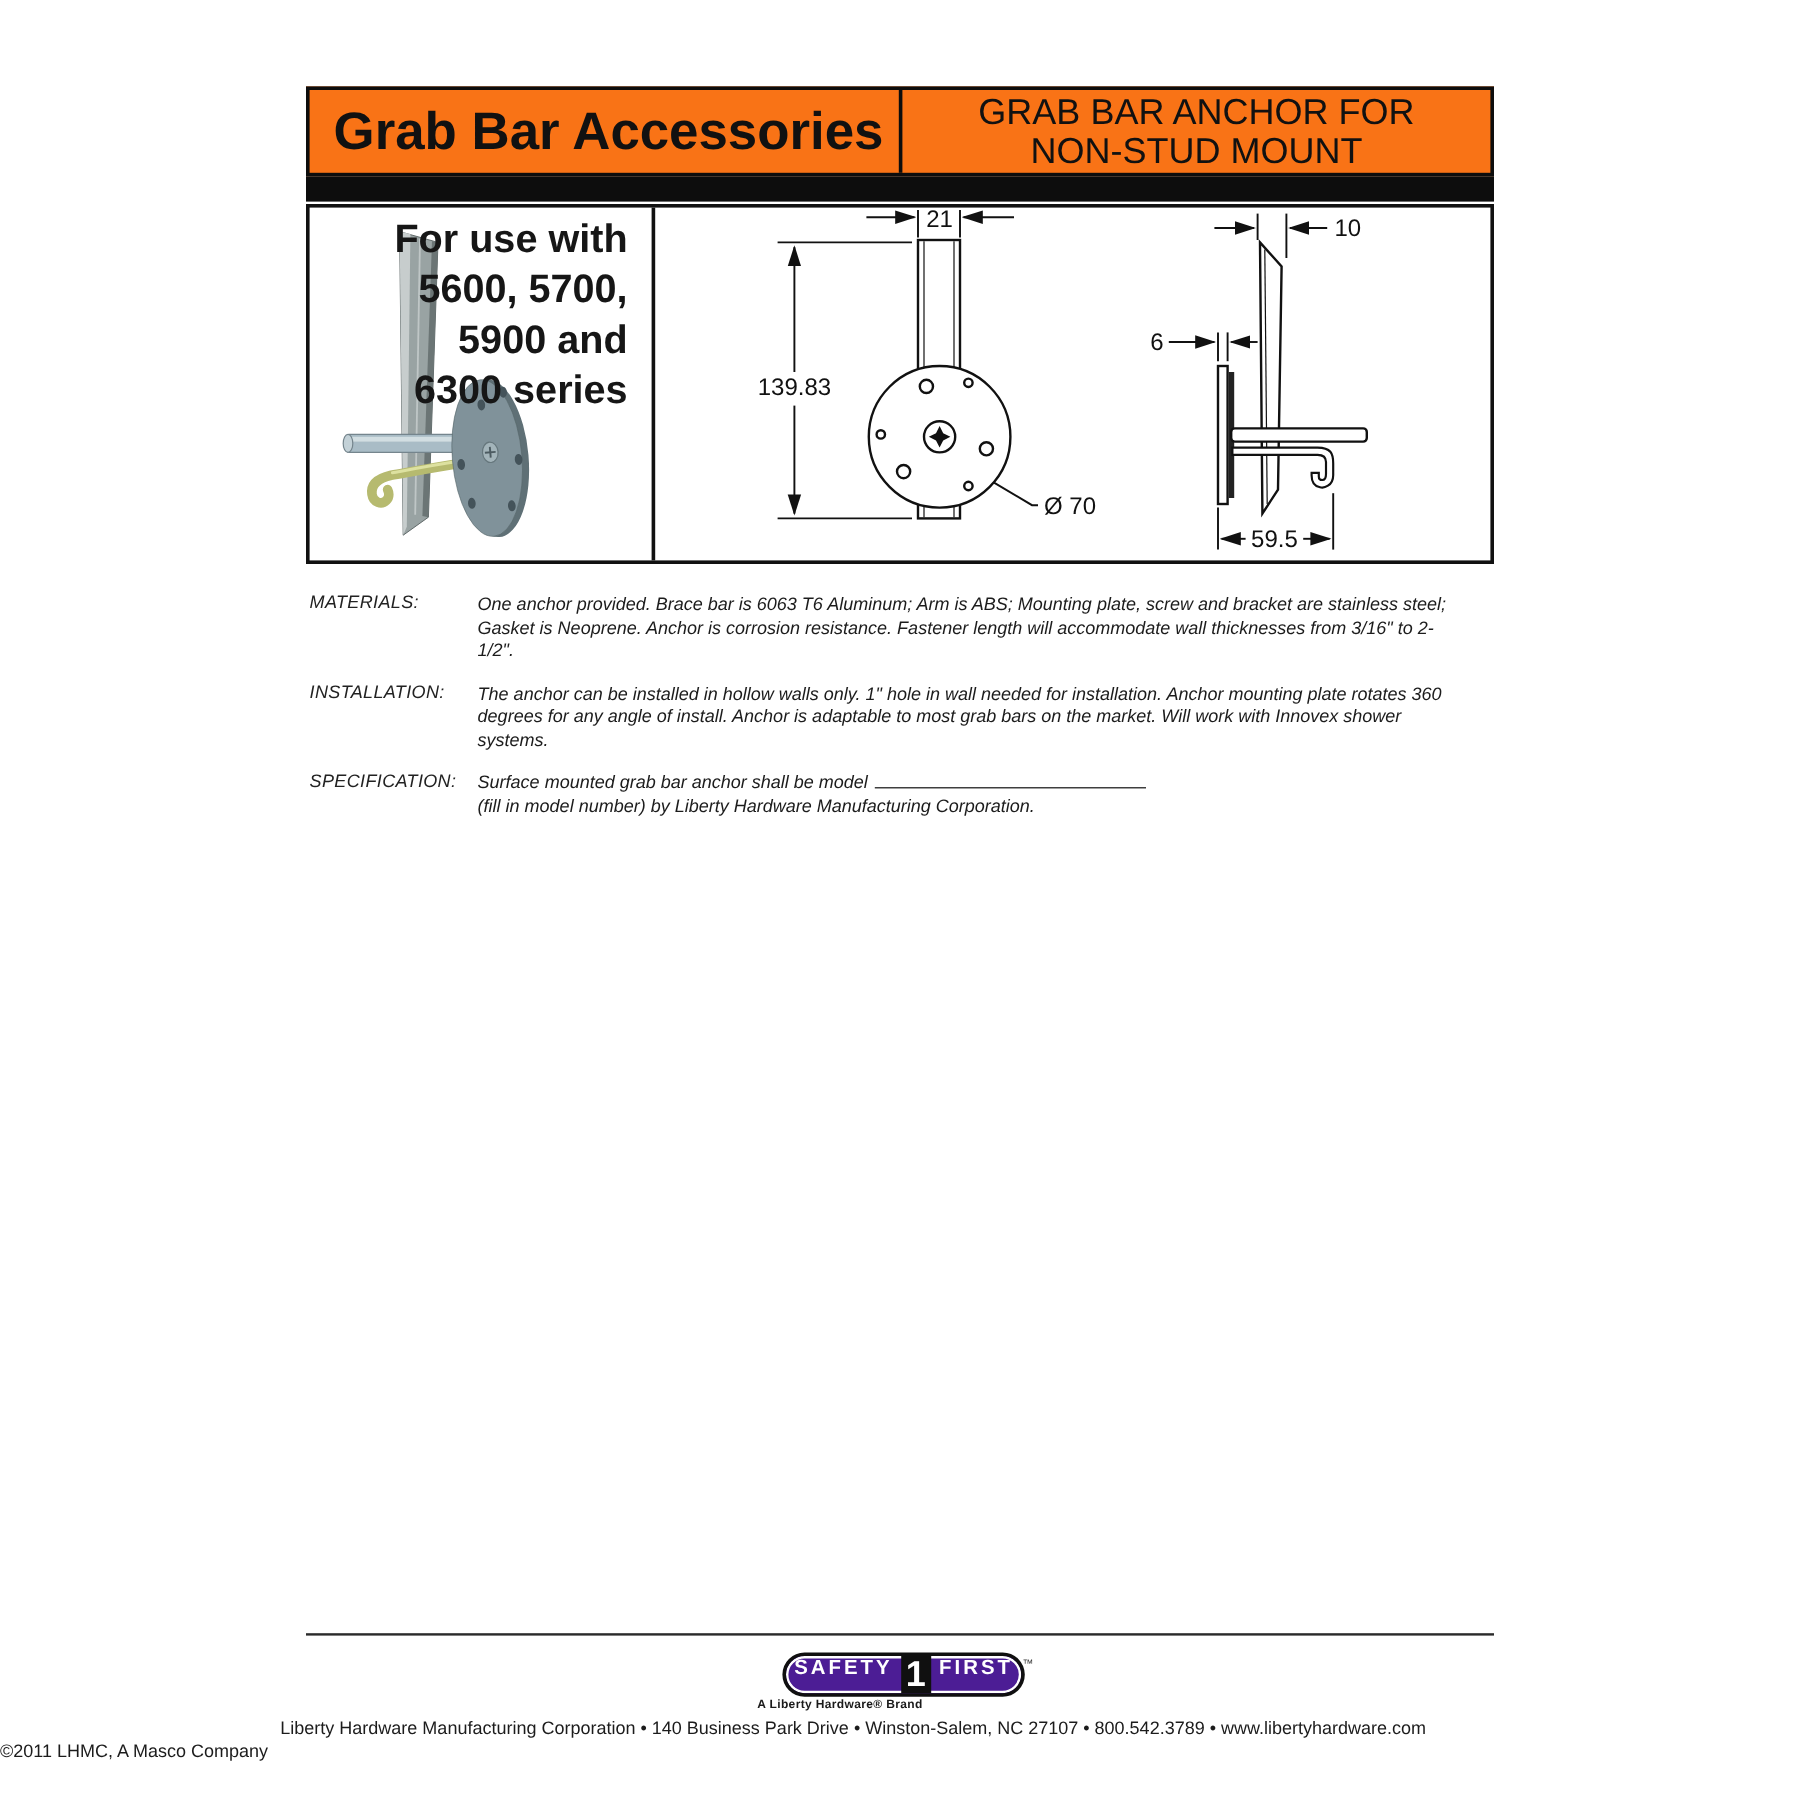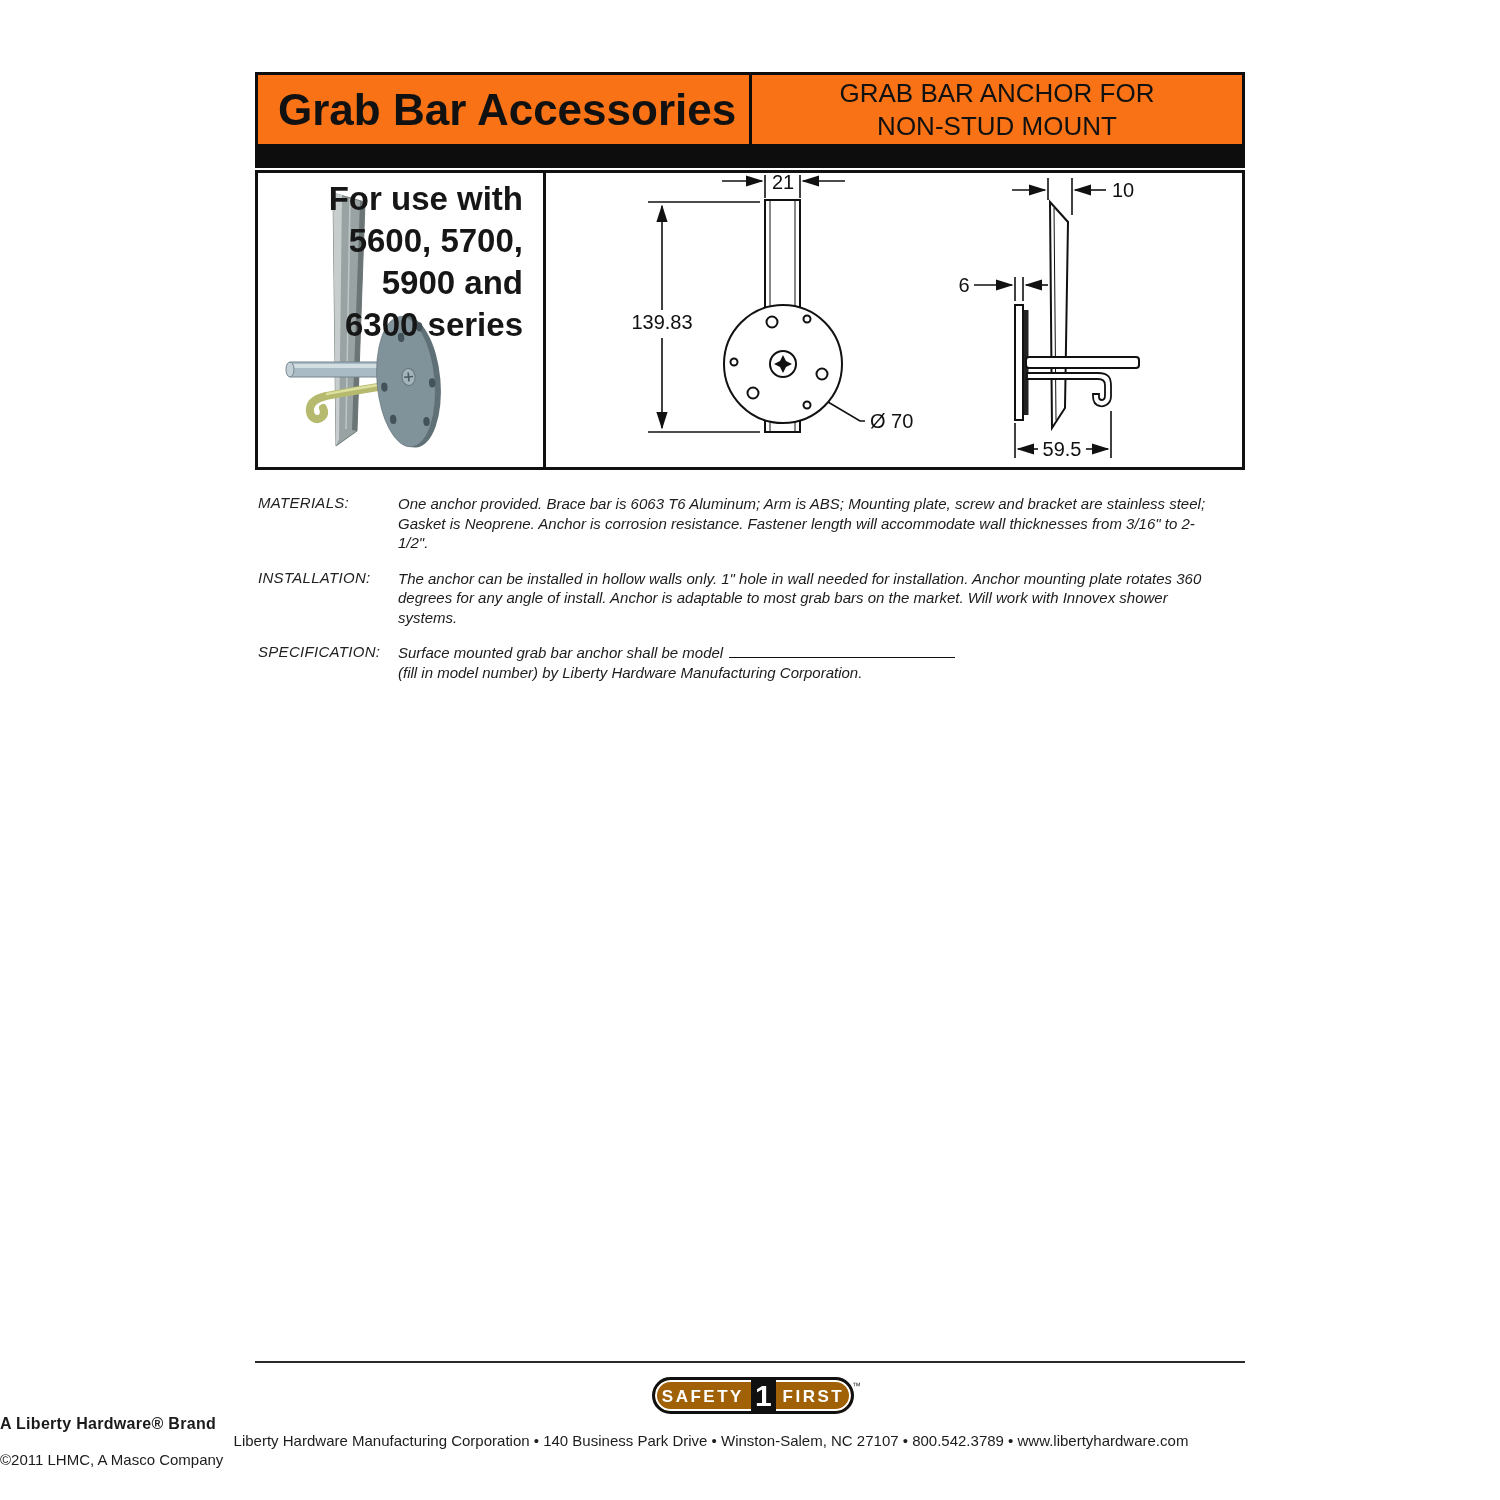--- a/index.html
+++ b/index.html
@@ -18,21 +18,21 @@
     left:255px;top:72px;width:990px;height:75px;box-sizing:border-box;
     border:3px solid #0d0d0d;display:flex;background:#f97316;
   }
   .title-cell-left{
     width:494px;box-sizing:border-box;border-right:3px solid #0d0d0d;
     display:flex;align-items:center;padding-left:20px;
   }
   .title-cell-left h1{margin:0;font-size:44px;font-weight:700;letter-spacing:0;color:#111;white-space:nowrap;}
   .title-cell-right{
     flex:1;display:flex;flex-direction:column;align-items:center;justify-content:center;
-    font-size:26px;line-height:33px;color:#111;text-align:right;
+    font-size:30px;line-height:33px;color:#111;text-align:right;
   }
   
   .figure-box{
     left:255px;top:170px;width:990px;height:300px;box-sizing:border-box;
     border:3px solid #111;background:#fff;
   }
   .figure-divider{left:543px;top:173px;width:3px;height:294px;background:#111;}
   .for-use{
     left:318px;top:178px;width:205px;text-align:right;font-size:33px;font-weight:700;
     line-height:42px;color:#161616;white-space:pre-line;
@@ -42,32 +42,32 @@
   .section{display:flex;margin-bottom:16px;font-style:italic;}
   .section-label{width:140px;flex:none;font-size:15px;color:#222;letter-spacing:.3px;}
   .section-body{width:818px;font-size:15px;line-height:19.5px;color:#1c1c1c;}
   .model-blank{
     display:inline-block;width:226px;border-bottom:1.6px solid #111;height:13px;
     margin-left:6px;
   }
   
   .footer-rule{left:255px;top:1361px;width:990px;height:2px;background:#2a2a2a;}
   .pill{
-    left:652px;top:1377px;width:196px;height:31px;background:#a16207;
+    left:652px;top:1377px;width:196px;height:31px;background:#4c1d95;
     border:3px solid #101010;border-radius:19px;box-sizing:content-box;
     box-shadow:inset 0 0 0 2px #ffffff;
-    display:flex;align-items:center;justify-content:center;gap:7px;
+    display:flex;align-items:flex-start;justify-content:center;gap:7px;
   }
   .pill .word{color:#fff;font-size:17px;font-weight:700;letter-spacing:2.5px;line-height:1;padding-top:1px;}
   .pill .one{
     color:#fff;font-size:30px;font-weight:700;line-height:31px;height:31px;
     background:#101010;padding:0 4px;display:flex;align-items:center;
   }
   .logo-tm{left:852px;top:1381px;font-size:9px;color:#3a3a3a;}
-  .brand-line{left:0;top:1415px;width:1400px;text-align:left;font-size:16px;font-weight:700;color:#1a1a1a;letter-spacing:.3px;}
+  .brand-line{left:0;top:1415px;width:1400px;text-align:center;font-size:10px;font-weight:700;color:#1a1a1a;letter-spacing:.3px;}
   .footer-address{left:0;top:1432px;width:1422px;text-align:center;font-size:15px;color:#1c1c1c;}
   .footer-copy{left:0;top:1451px;width:1500px;text-align:left;font-size:15px;color:#1c1c1c;}
   svg text{font-family:"Liberation Sans","DejaVu Sans",sans-serif;fill:#111;}
 </style>
 </head>
 <body>
 
 <div class="page">
 
 

